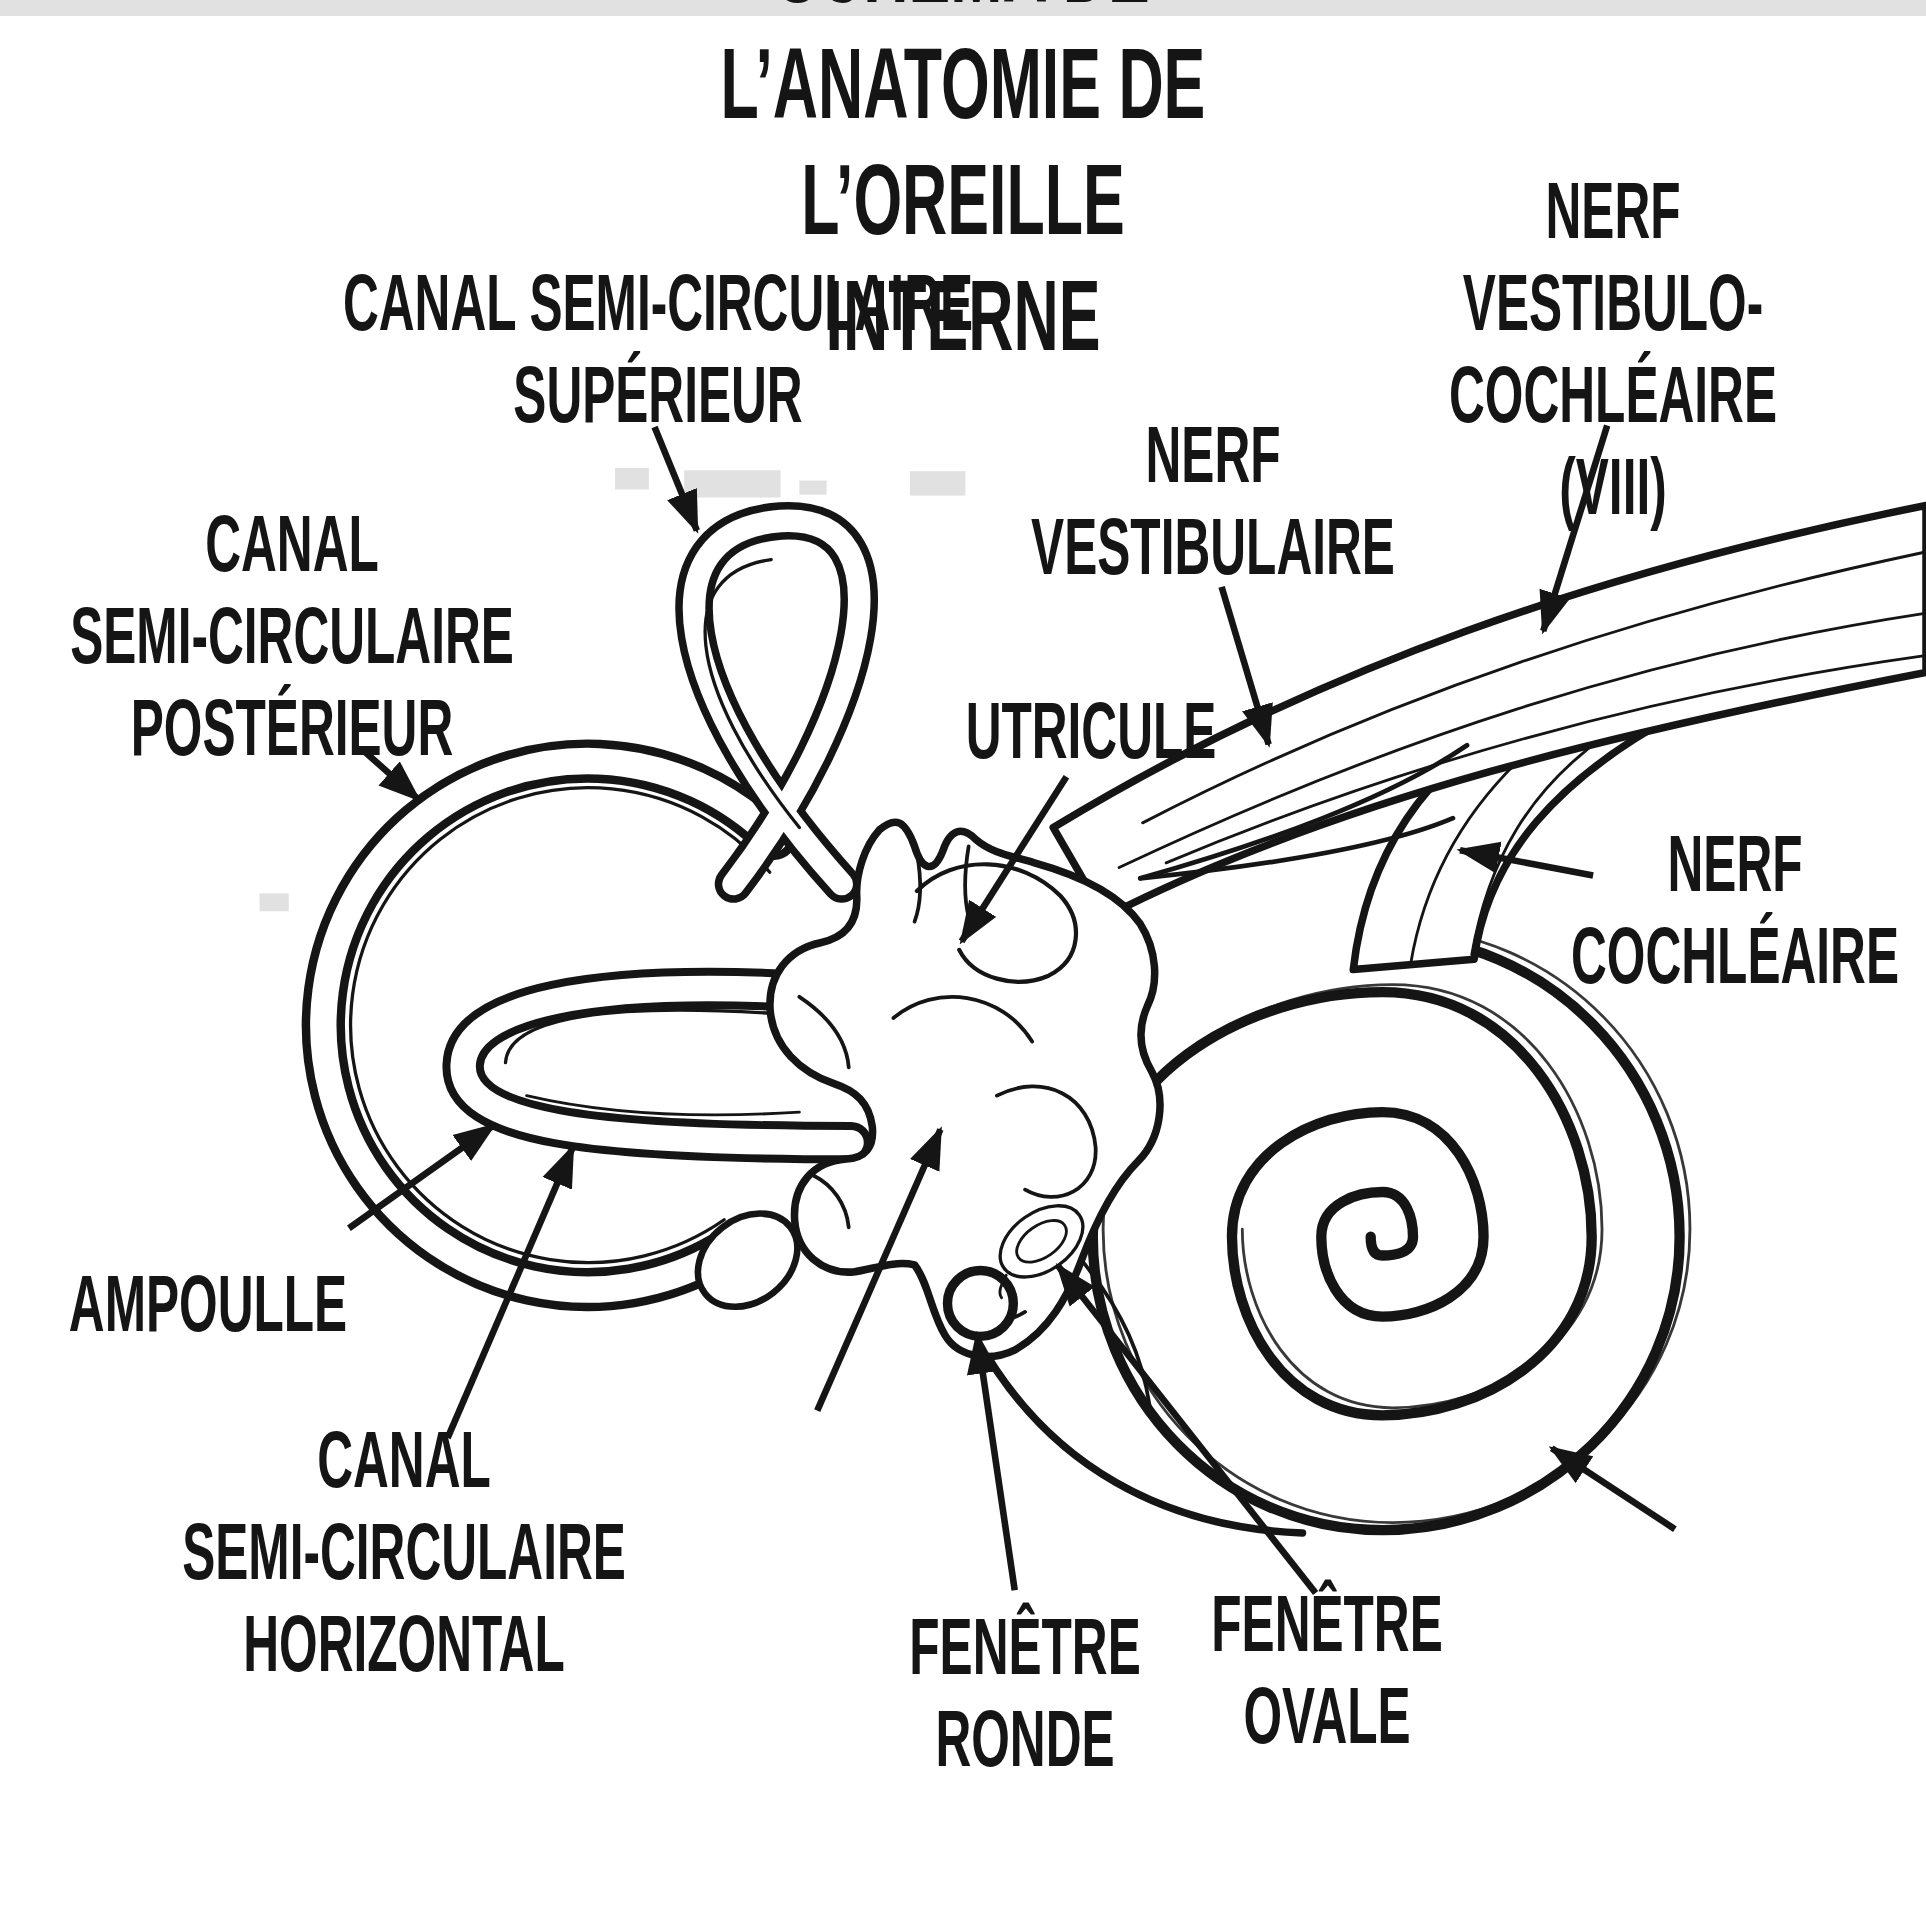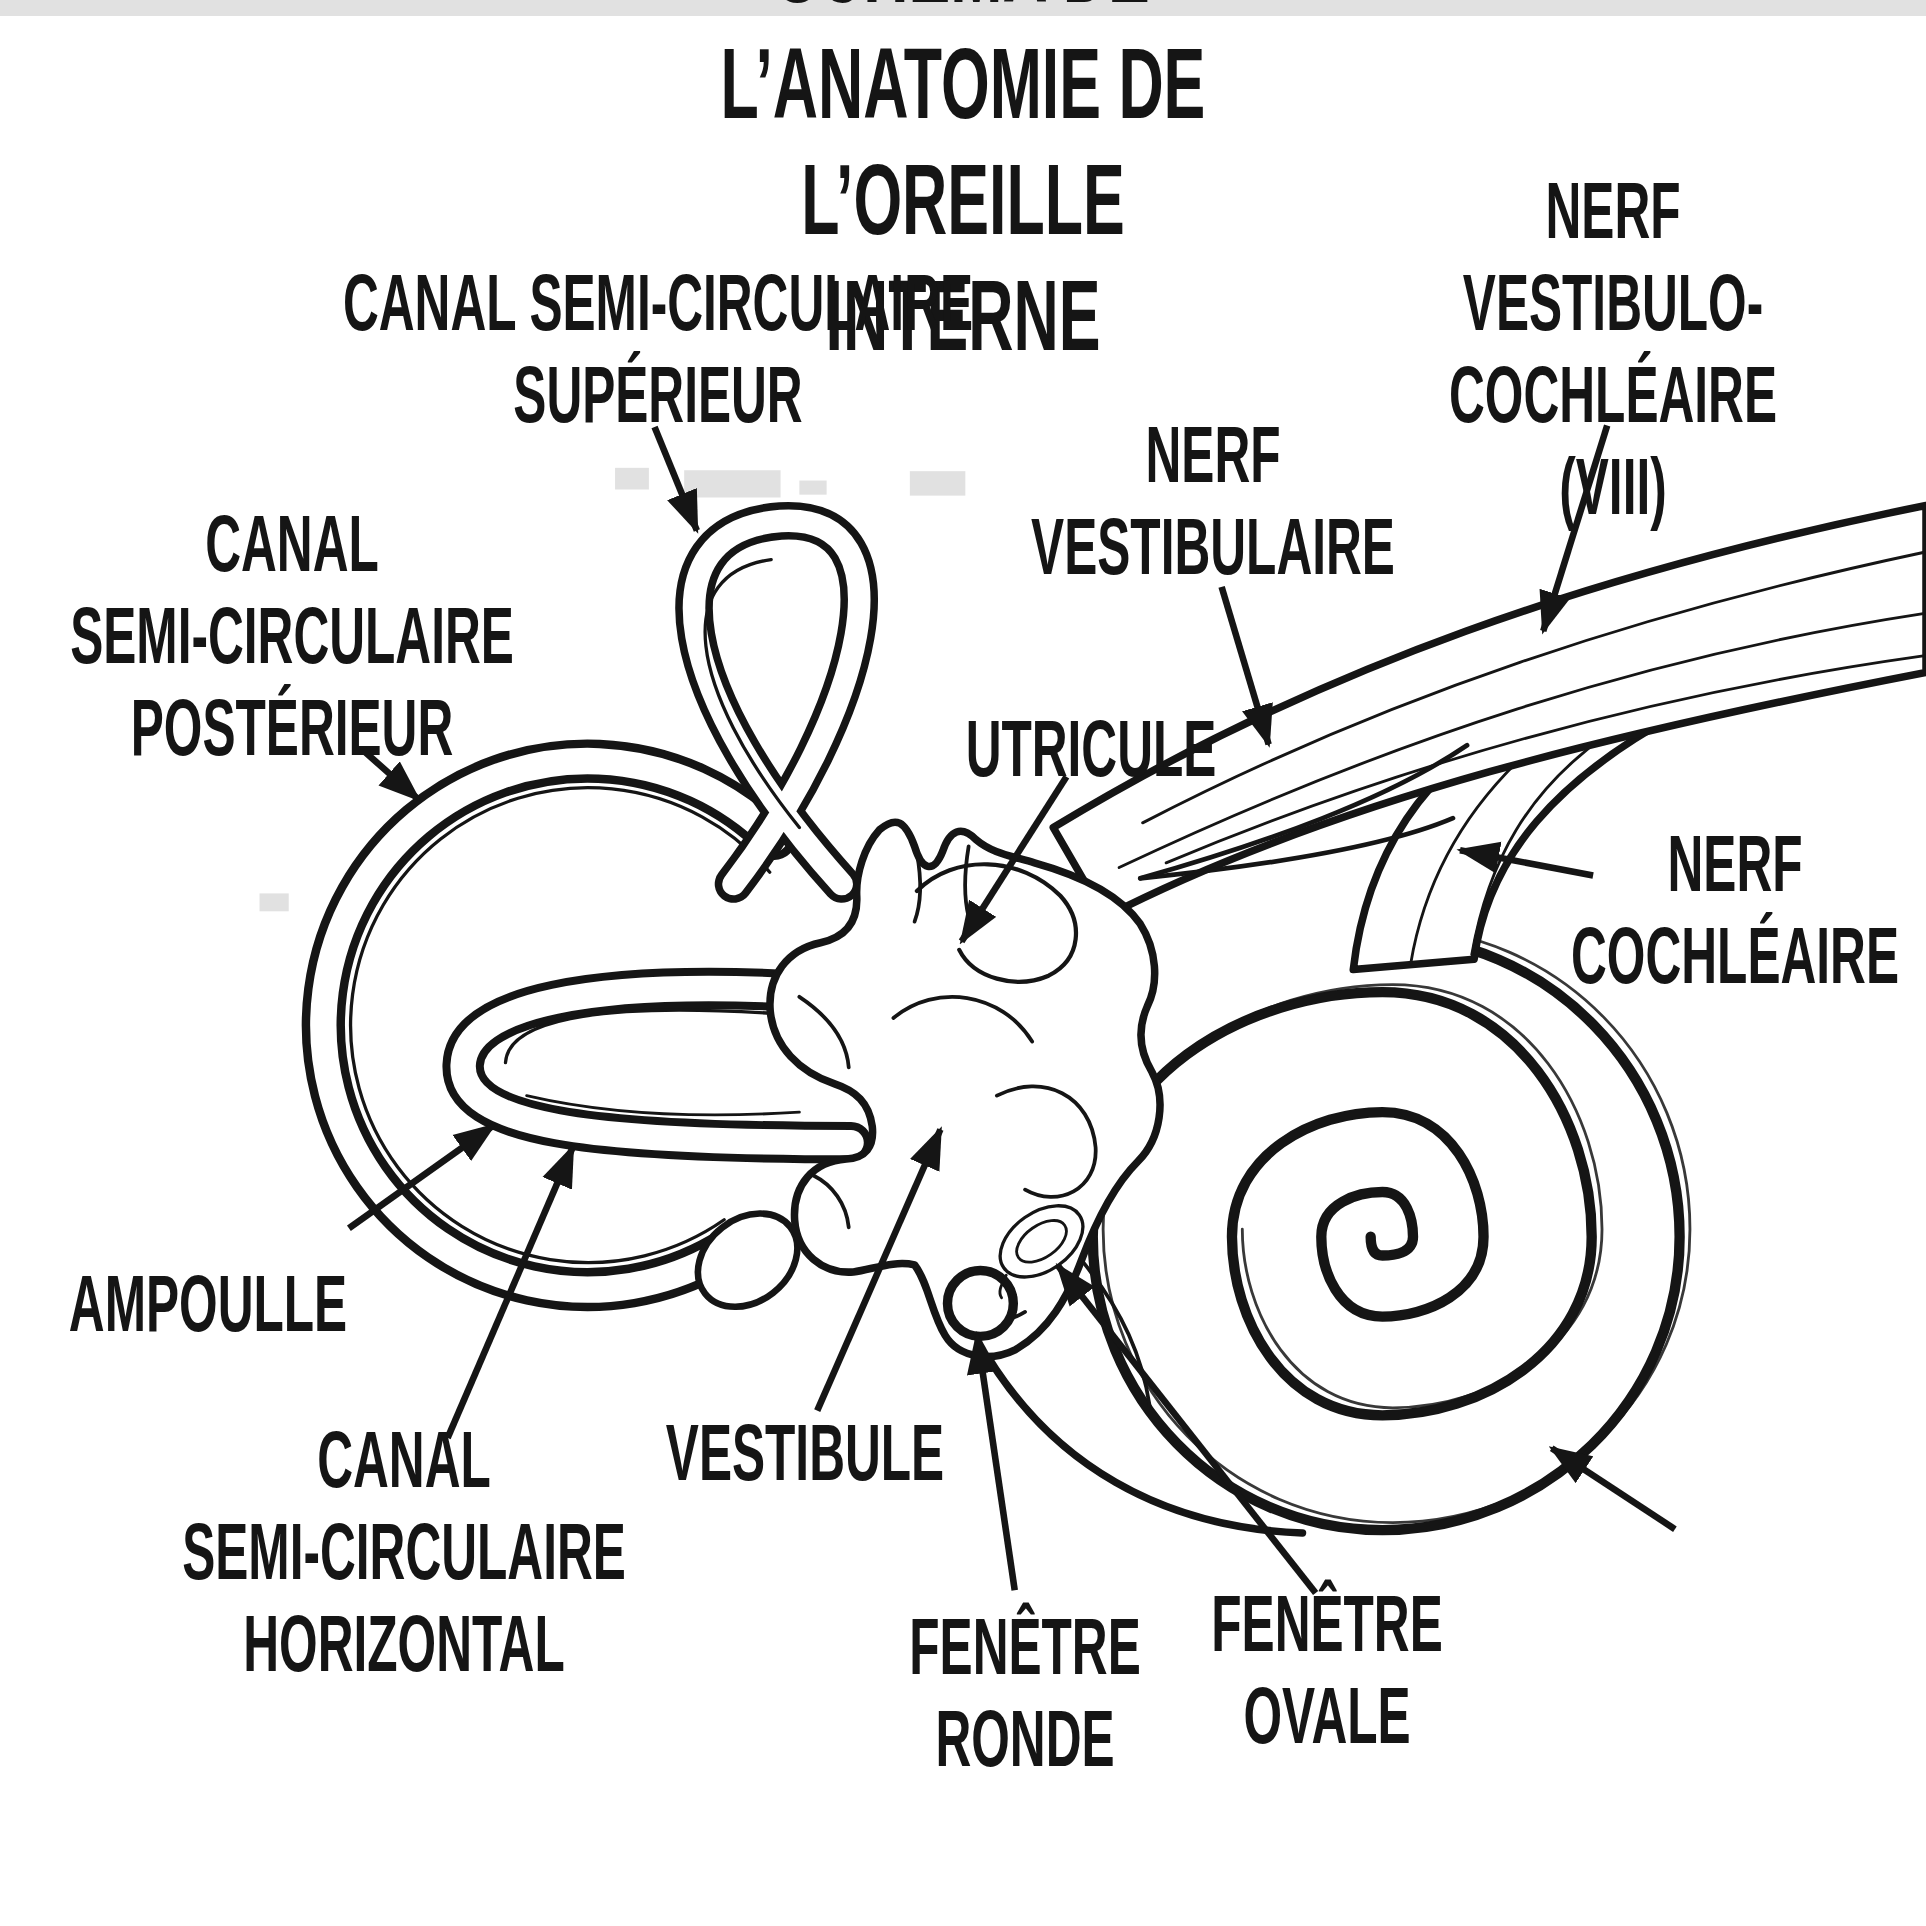--- a/index.html
+++ b/index.html
@@ -11,21 +11,21 @@
   .cond{display:block;white-space:pre-line;transform:scaleX(0.62);transform-origin:center;
         line-height:1.15;letter-spacing:0px;}
   .title-block{font-size:101px;}
   .lbl{font-size:80px;}
   
   .pos-title{left:963px;top:141px;}
   .pos-canal-sup{left:658px;top:349px;}
   .pos-nerf-vc{left:1613px;top:349px;}
   .pos-nerf-vest{left:1213px;top:501px;}
   .pos-canal-post{left:292px;top:636px;}
-  .pos-utricule{left:1091px;top:749px;}
+  .pos-utricule{left:1091px;top:731px;}
   .pos-nerf-coch{left:1735px;top:910px;}
   .pos-ampoulle{left:208px;top:1304px;}
   .pos-canal-horiz{left:404px;top:1552px;}
   .pos-vestibule{left:805px;top:1453px;}
   .pos-f-ronde{left:1025px;top:1693px;}
   .pos-f-ovale{left:1327px;top:1670px;}
   .pos-coclee{left:1667px;top:1560px;}
   
   .ink{stroke:#151515;fill:none;stroke-linecap:round;stroke-linejoin:round;}
   .tube-out{stroke:#151515;fill:none;stroke-linecap:round;}
@@ -202,23 +202,20 @@
 COCHLÉAIRE</span>
   </div>
   <div class="label lbl pos-ampoulle">
     <span class="cond">AMPOULLE</span>
   </div>
   <div class="label lbl pos-canal-horiz">
     <span class="cond">CANAL
 SEMI-CIRCULAIRE
 HORIZONTAL</span>
   </div>
-  <div class="label lbl pos-vestibule">
-    <span class="cond">VESTIBULE</span>
-  </div>
   <div class="label lbl pos-f-ronde">
     <span class="cond">FENÊTRE
 RONDE</span>
   </div>
   <div class="label lbl pos-f-ovale">
     <span class="cond">FENÊTRE
 OVALE</span>
   </div>
 
 </div>

